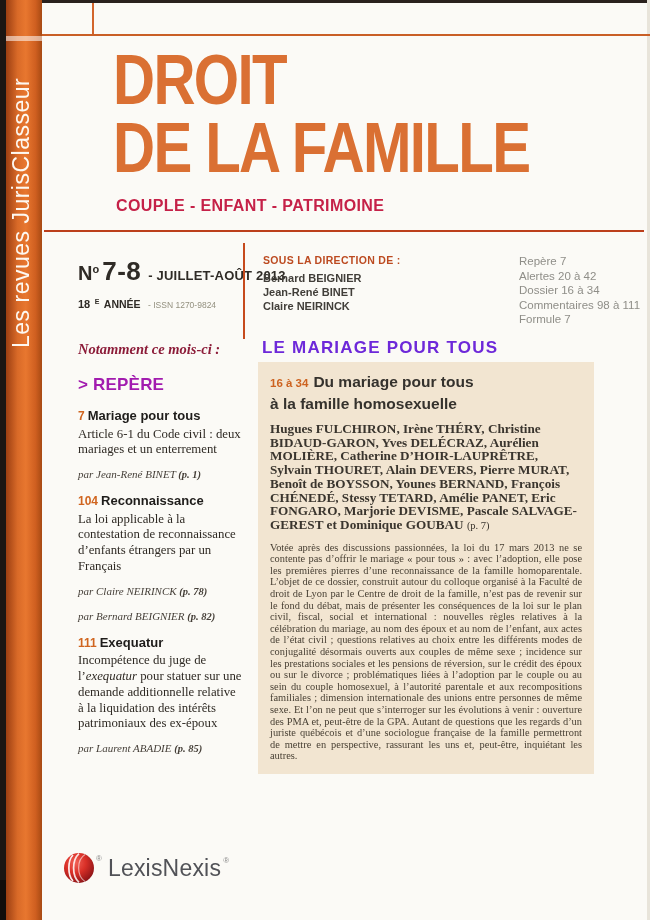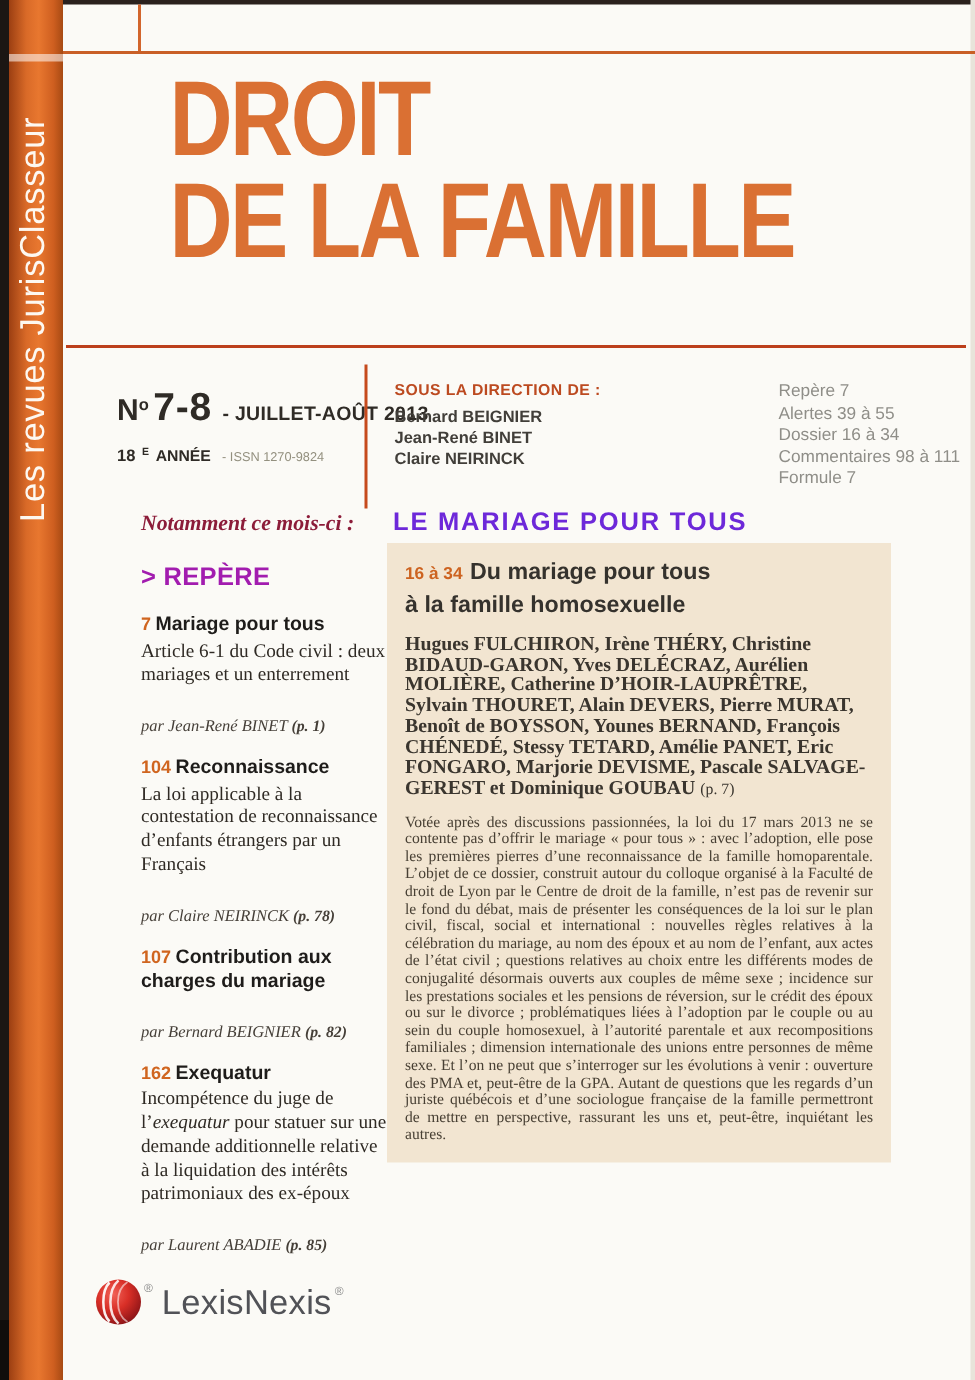--- a/index.html
+++ b/index.html
@@ -48,31 +48,31 @@
 
   .divider{position:absolute;left:243px;top:243px;width:2px;height:96px;background:#c64a1d;}
 
   .direction{position:absolute;left:263px;top:254px;}
   .dir-label{font-size:10.5px;font-weight:bold;color:#bc4a20;letter-spacing:.3px;}
   .dir-names{margin-top:5px;font-size:11px;font-weight:bold;color:#413e39;line-height:14px;}
 
   .toc{position:absolute;left:519px;top:254px;font-size:11.5px;color:#8f8e88;line-height:14.5px;}
 
   
-  .sidebar{position:absolute;left:94px;top:341px;width:165px;}
+  .sidebar{position:absolute;left:78px;top:341px;width:165px;}
   .sb-head{font-family:"Liberation Serif",serif;font-style:italic;font-weight:bold;
            font-size:14.5px;color:#8c1c39;}
   .sb-sec{font-size:17px;font-weight:bold;color:#a21caf;letter-spacing:.2px;margin-top:17px;}
   .sb-item{margin-top:13px;}
   .it-num{color:#d0651f;font-weight:bold;font-size:12px;margin-right:3px;}
   .it-title{font-weight:bold;font-size:13px;color:#1e1c1a;line-height:15.5px;}
   .it-desc{font-family:"Liberation Serif",serif;font-size:12.8px;line-height:15.8px;
            color:#2f2a24;margin-top:2px;}
   .it-by{font-family:"Liberation Serif",serif;font-style:italic;font-size:11px;
-         color:#453f38;margin-top:20px;}
+         color:#453f38;margin-top:10px;}
   .it-page{font-weight:bold;font-size:10.5px;}
 
   
   .kicker{position:absolute;left:262px;top:338px;font-size:17px;font-weight:bold;
           color:#6d28d9;letter-spacing:1.2px;}
   .feature-box{position:absolute;left:258px;top:362px;width:336px;background:#f2e5d1;
                box-sizing:border-box;padding:10px 12px 12px;}
   .f-range{color:#cd6320;font-weight:bold;font-size:11.5px;margin-right:5px;}
   .f-title{font-size:15.5px;font-weight:bold;color:#35322d;line-height:19.5px;}
   .f-title-l2{display:block;}
@@ -103,20 +103,21 @@
   <div class="spine-gap"></div>
   <div class="spine-label">Les revues JurisClasseur</div>
 
   <div class="frame-v"></div>
   <div class="frame-h"></div>
 
   <div class="mast-title">
     <div>DROIT</div>
     <div>DE LA FAMILLE</div>
   </div>
+  <div class="mast-sub">COUPLE - ENFANT - PATRIMOINE</div>
 
   <div class="rule"></div>
 
   <div class="issue">
     <div class="l1">
       <span class="n">N</span>
       <span class="nsup">o</span>
       <span class="num">7-8</span>
       <span class="date">- JUILLET-AOÛT 2013</span>
     </div>
@@ -134,21 +135,21 @@
     <div class="dir-label">SOUS LA DIRECTION DE :</div>
     <div class="dir-names">
       <div>Bernard BEIGNIER</div>
       <div>Jean-René BINET</div>
       <div>Claire NEIRINCK</div>
     </div>
   </div>
 
   <div class="toc">
     <div>Repère 7</div>
-    <div>Alertes 39 à 55</div>
+    <div>Alertes 20 à 42</div>
     <div>Dossier 16 à 34</div>
     <div>Commentaires 98 à 111</div>
     <div>Formule 7</div>
   </div>
 
   <div class="sidebar">
     <div class="sb-head">Notamment ce mois-ci :</div>
 
     <div class="sb-sec">&gt; REPÈRE</div>
     <div class="sb-item">
@@ -156,25 +157,24 @@
       <div class="it-desc">Article 6-1 du Code civil : deux mariages et un enterrement</div>
       <div class="it-by"><span>par Jean-René BINET </span><span class="it-page">(p. 1)</span></div>
     </div>
 
     <div class="sb-item">
       <div class="it-title"><span class="it-num">104</span><span>Reconnaissance</span></div>
       <div class="it-desc">La loi applicable à la contestation de reconnaissance d’enfants étrangers par un Français</div>
       <div class="it-by"><span>par Claire NEIRINCK </span><span class="it-page">(p. 78)</span></div>
     </div>
     <div class="sb-item">
-      <div class="it-title"><span class="it-num">107</span><span>Contribution aux charges du mariage</span></div>
       <div class="it-by"><span>par Bernard BEIGNIER </span><span class="it-page">(p. 82)</span></div>
     </div>
     <div class="sb-item">
-      <div class="it-title"><span class="it-num">162</span><span>Exequatur</span></div>
+      <div class="it-title"><span class="it-num">111</span><span>Exequatur</span></div>
       <div class="it-desc"><span>Incompétence du juge de l’</span><i>exequatur</i><span> pour statuer sur une demande additionnelle relative à la liquidation des intérêts patrimoniaux des ex-époux</span></div>
       <div class="it-by"><span>par Laurent ABADIE </span><span class="it-page">(p. 85)</span></div>
     </div>
   </div>
 
   <div class="kicker">LE MARIAGE POUR TOUS</div>
 
   <div class="feature-box">
     <div class="f-title">
       <span class="f-range">16 à 34</span><span>Du mariage pour tous</span>

